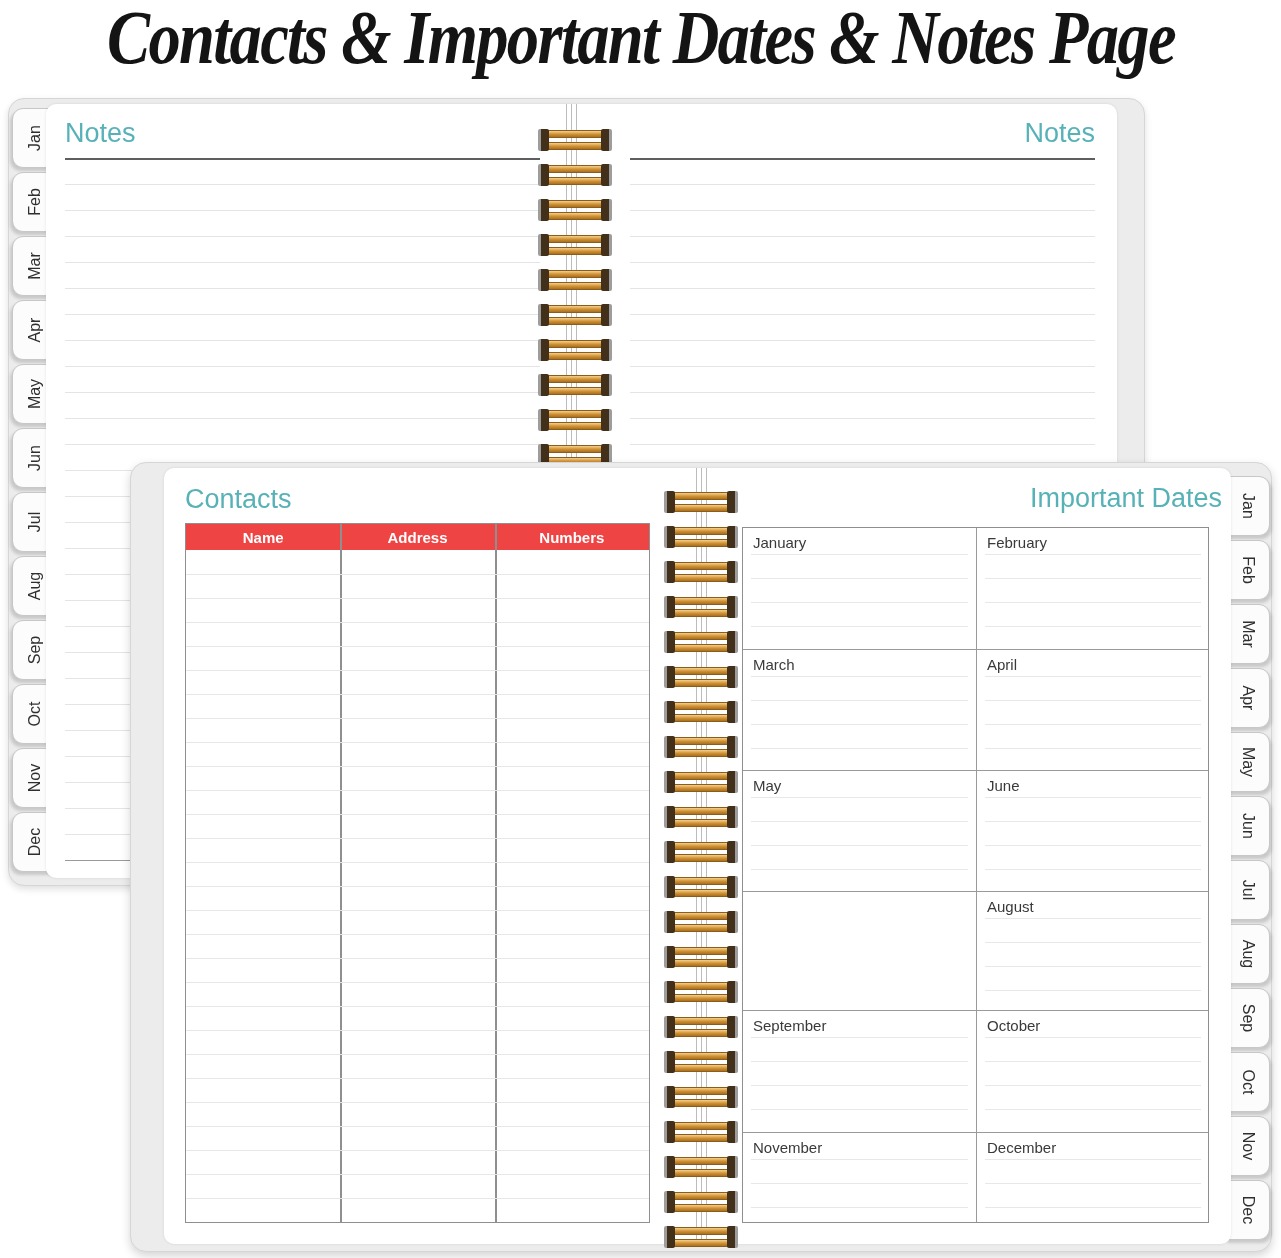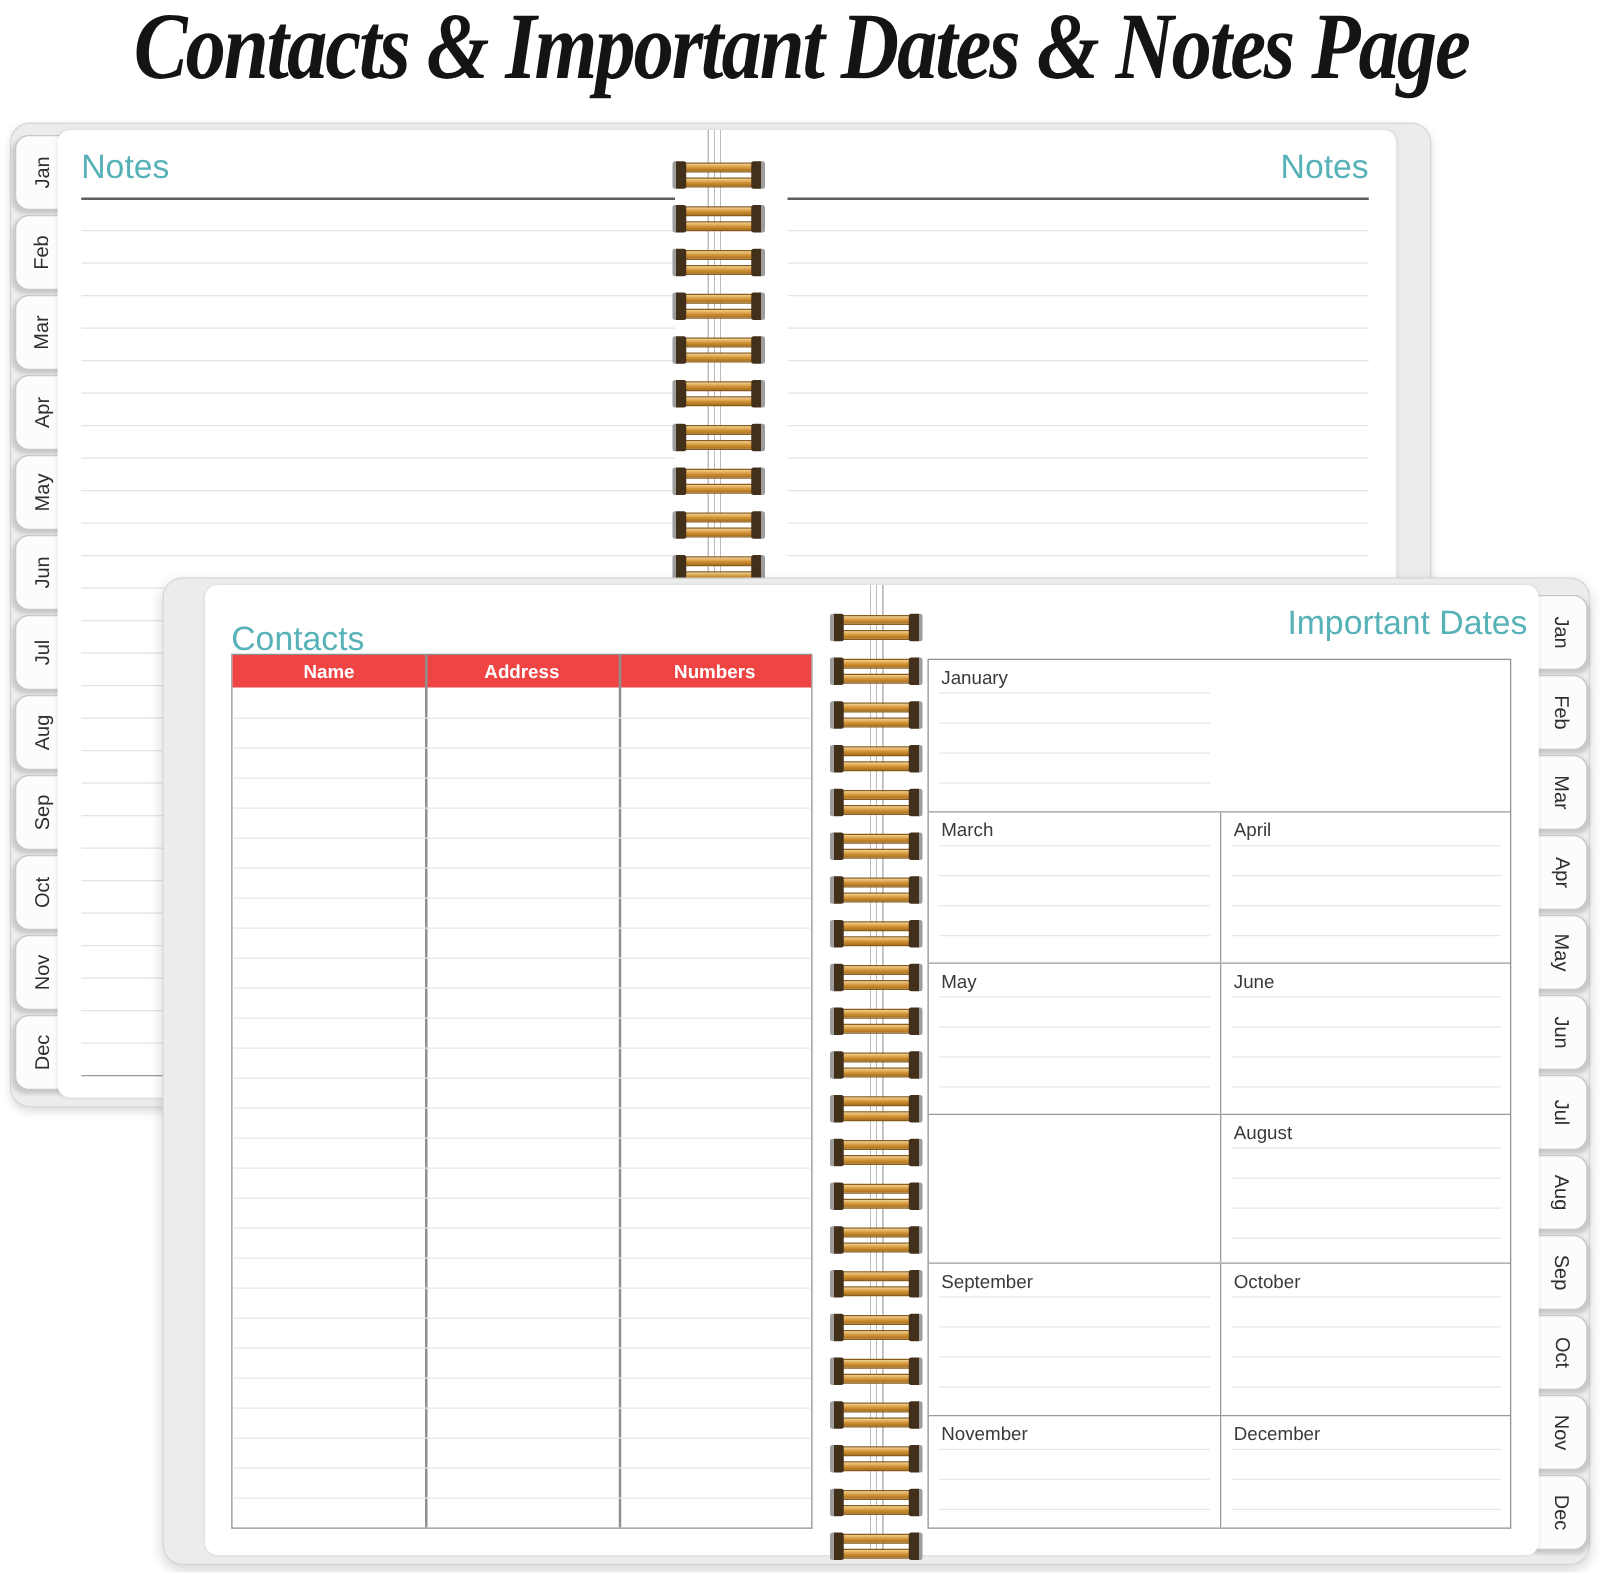--- a/index.html
+++ b/index.html
@@ -251,21 +251,21 @@
         </div>
         <div class="tab right-tab" style="top: 1116px;">
           <span>Nov</span>
         </div>
         <div class="tab right-tab" style="top: 1180px;">
           <span>Dec</span>
         </div>
       </div>
     <div class="page bottom-page"></div>
 
-    <div class="hd" style="left:185px;top:484px;margin-top:12px;">Contacts</div>
+    <div class="hd" style="left:185px;top:484px;">Contacts</div>
     <div class="hd" style="right:59px;top:483px;">Important Dates</div>
 
     <div id="contactsTable">
       <div id="contactsHeader">
           <div class="th-cell" style="">Name</div>
           <div class="th-cell" style="">Address</div>
           <div class="th-cell" style="">Numbers</div>
         </div>
       <div id="contactsBody">
           <div class="rline" style="left: 0px; top: 24px; width: 463px; background: rgb(231, 231, 231);"></div>
@@ -302,20 +302,27 @@
 
     <div id="datesGrid">
         <div class="dgrow" style="top: 0px; height: 121px;">
           <div class="dgcell" style="left: 0px; width: 233px;">
             <div class="mlabel" style="">January</div>
             <div class="rline" style="left: 8px; top: 26px; width: 217px; background: rgb(232, 232, 232);"></div>
             <div class="rline" style="left: 8px; top: 50px; width: 217px; background: rgb(232, 232, 232);"></div>
             <div class="rline" style="left: 8px; top: 74px; width: 217px; background: rgb(232, 232, 232);"></div>
             <div class="rline" style="left: 8px; top: 98px; width: 217px; background: rgb(232, 232, 232);"></div>
           </div>
+          <div class="dgcell" style="left: 233px; width: 232px; border-left: 1px solid rgb(154, 154, 154);">
+            <div class="mlabel" style="">February</div>
+            <div class="rline" style="left: 8px; top: 26px; width: 216px; background: rgb(232, 232, 232);"></div>
+            <div class="rline" style="left: 8px; top: 50px; width: 216px; background: rgb(232, 232, 232);"></div>
+            <div class="rline" style="left: 8px; top: 74px; width: 216px; background: rgb(232, 232, 232);"></div>
+            <div class="rline" style="left: 8px; top: 98px; width: 216px; background: rgb(232, 232, 232);"></div>
+          </div>
         </div>
         <div class="dgrow" style="top: 121px; height: 121px; border-top: 1px solid rgb(154, 154, 154);">
           <div class="dgcell" style="left: 233px; width: 232px; border-left: 1px solid rgb(154, 154, 154);">
             <div class="mlabel" style="">April</div>
             <div class="rline" style="left: 8px; top: 26px; width: 216px; background: rgb(232, 232, 232);"></div>
             <div class="rline" style="left: 8px; top: 50px; width: 216px; background: rgb(232, 232, 232);"></div>
             <div class="rline" style="left: 8px; top: 74px; width: 216px; background: rgb(232, 232, 232);"></div>
             <div class="rline" style="left: 8px; top: 98px; width: 216px; background: rgb(232, 232, 232);"></div>
           </div>
           <div class="dgcell" style="left: 0px; width: 233px;">

